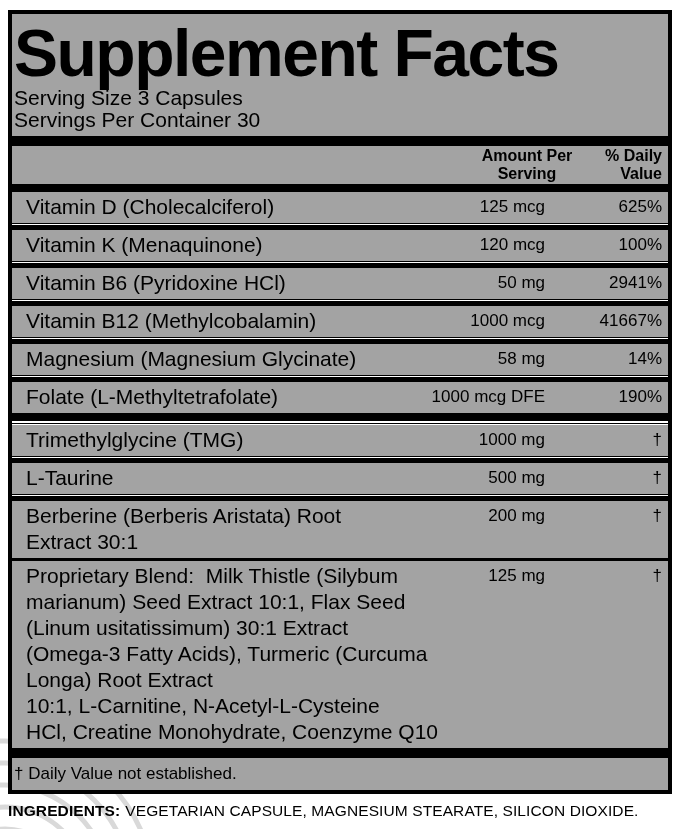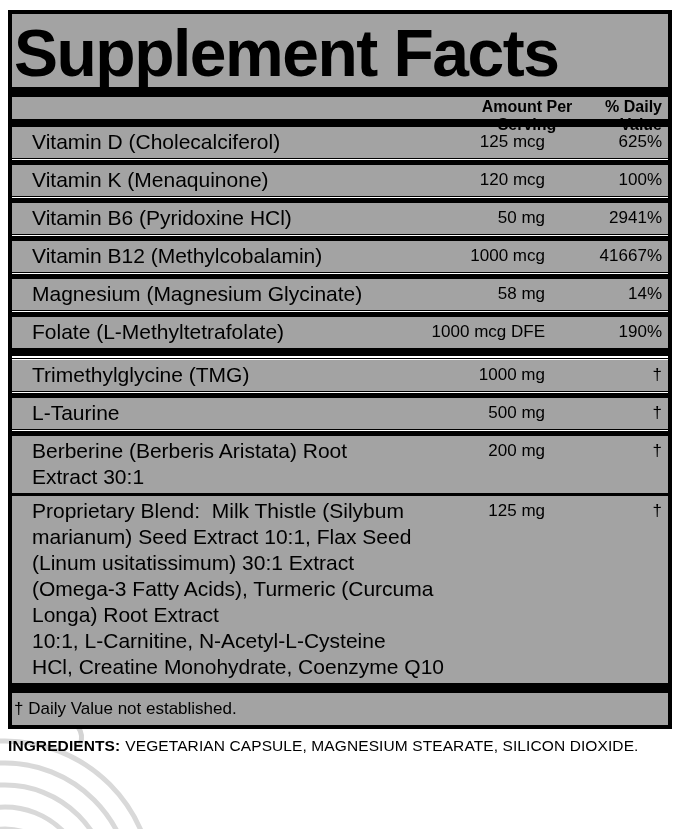--- a/index.html
+++ b/index.html
@@ -35,29 +35,29 @@
     padding: 7px 0 2px 2px;
     white-space: nowrap;
   }
 
   .serving { font-size: 21px; line-height: 22px; padding-left: 2px; }
   .serving-block { margin-bottom: 5px; }
 
   .bar10 { height: 10px; background: #000; }
   .bar8  { height: 8px;  background: #000; }
 
-  .header-row { position: relative; height: 22px; }
+  .header-row { position: relative; height: 38px; }
   .hdr {
     position: absolute; top: 1px;
     font-size: 16px; font-weight: bold; line-height: 18px;
   }
   .hdr-amount { right: 91px; width: 100px; text-align: center; }
   .hdr-dv     { right: 6px;  width: 75px;  text-align: right; }
 
-  .row { position: relative; padding: 2px 0 3px 18px; min-height: 31px; }
+  .row { position: relative; padding: 2px 0 3px 12px; min-height: 31px; }
   .row .name {
     font-size: 21px; line-height: 26px;
     white-space: pre-wrap;
     padding-left: 2px;
     max-width: 445px;
   }
   .row .amount, .row .dv {
     position: absolute; top: 2px;
     font-size: 17px; line-height: 26px;
     text-align: right;
@@ -104,20 +104,24 @@
       <circle cx="5" cy="190" r="126"></circle>
       <circle cx="5" cy="190" r="148"></circle>
     </g>
     <path d="M78 28 q6 8 2 18" fill="none" stroke="#d4d4d4" stroke-width="5" stroke-linecap="round"></path>
   </svg>
 
   <div class="label-box">
 
     <div class="title">Supplement Facts</div>
 
+    <div class="serving-block">
+      <div class="serving">Serving Size 3 Capsules</div>
+      <div class="serving">Servings Per Container 30</div>
+    </div>
 
     <div class="bar10"></div>
 
     <div class="header-row">
       <div class="hdr hdr-amount">Amount Per Serving</div>
       <div class="hdr hdr-dv">% Daily Value</div>
     </div>
 
     <div class="bar8"></div>
 

